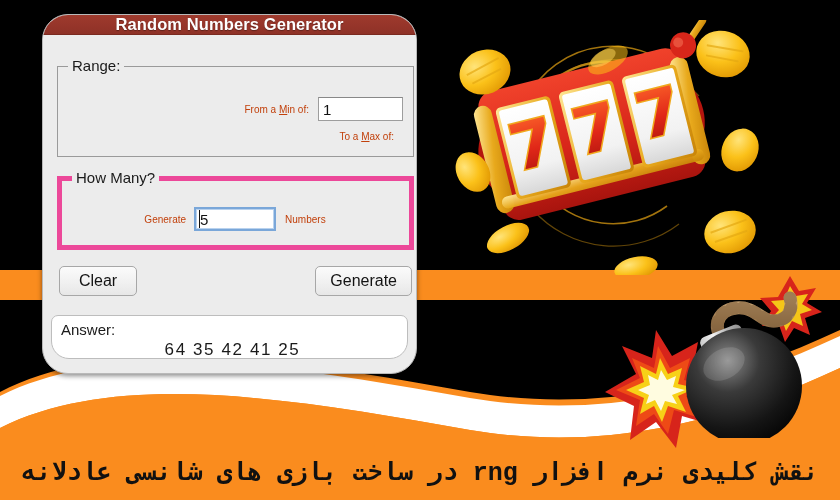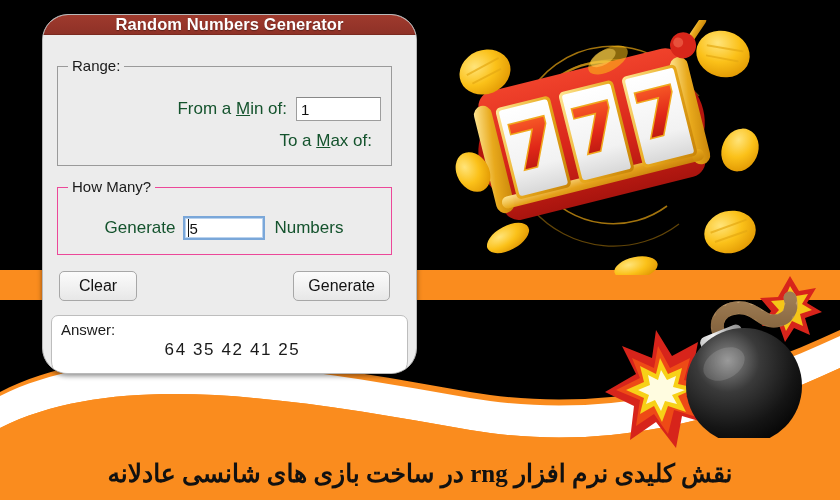--- a/index.html
+++ b/index.html
@@ -93,21 +93,21 @@
     font-weight: bold;
     display: flex;
     align-items: center;
     justify-content: center;
     letter-spacing: 0.1px;
     text-shadow: 0 1px 1px rgba(0,0,0,0.35);
     border-bottom: 1px solid #7a2a20;
   }
 
   .dlg-body {
-    padding: 10px 24px 0 14px;
+    padding: 10px 2px 0 14px;
     background: #ECECEC;
   }
 
   
   .groupbox {
     position: relative;
     border: 1px solid #9a9a9a;
     margin-top: 12px;
     padding: 16px 10px 12px 10px;
   }
@@ -124,22 +124,22 @@
 
   .field-row {
     display: flex;
     align-items: center;
     justify-content: flex-end;
     margin: 6px 0 10px 0;
   }
   .field-row:last-child { margin-bottom: 2px; }
 
   .field-label {
-    font-size: 17px;
-    color: #14532d;
+    font-size: 10px;
+    color: #c2410c;
     margin-right: 9px;
     white-space: nowrap;
   }
   .mnem { text-decoration: underline; }
 
   .txtbox {
     width: 85px;
     height: 24px;
     background: #ffffff;
     border: 1px solid #9d9d9d;
@@ -197,21 +197,21 @@
     padding: 0 14px;
     cursor: default;
   }
 
   
   .answer-panel {
     position: absolute;
     left: 8px;
     right: 8px;
     top: 300px;
-    height: 64px;
+    height: 44px;
     background: #ffffff;
     border: 1px solid #bdbdbd;
     border-radius: 7px 7px 18px 18px;
     padding: 5px 9px;
   }
   .answer-label {
     font-size: 15px;
     color: #1a1a1a;
   }
   .answer-values {
@@ -226,21 +226,21 @@
   
   .caption {
     position: absolute;
     left: 0; right: 0;
     bottom: 6px;
     text-align: center;
     direction: rtl;
     font-size: 25px;
     font-weight: bold;
     color: #111111;
-    font-family: Liberation Serif, serif;
+    font-family: Liberation Mono, monospace;
     line-height: 40px;
     white-space: nowrap;
   }
 </style>
 </head>
 <body>
 
 <div id="stage">
 
   <div class="bg-black"></div>
@@ -415,21 +415,21 @@
         <div class="field-row">
           <span class="field-label"><span>From a </span><span class="mnem">M</span><span>in of:</span></span>
           <input class="txtbox" type="text" value="1" style="">
         </div>
 
         <div class="field-row">
           <span class="field-label"><span>To a </span><span class="mnem">M</span><span>ax of:</span></span>
         </div>
       </fieldset>
 
-      <fieldset class="groupbox" style="border:1px solid #ec4899;">
+      <fieldset class="groupbox" style="border:5px solid #ec4899;">
         <legend class="gb-title" style="position:static;padding:0 4px;">How Many?</legend>
 
         <div class="howmany-row">
           <span class="field-label">Generate</span>
           <span class="caret-wrap">
             <input class="txtbox focused" type="text" value="5" style="">
             <span class="caret"></span>
           </span>
           <span class="field-label after-label">Numbers</span>
         </div>

